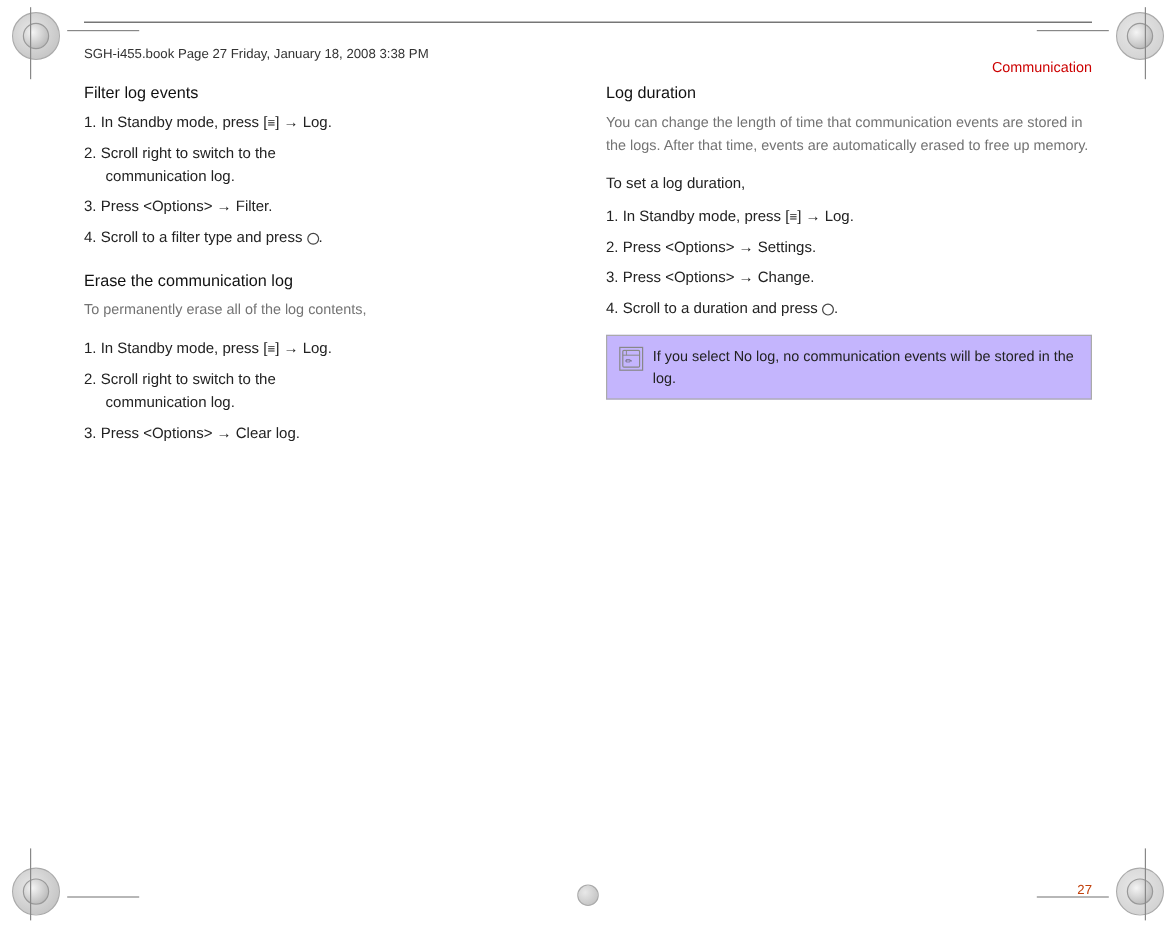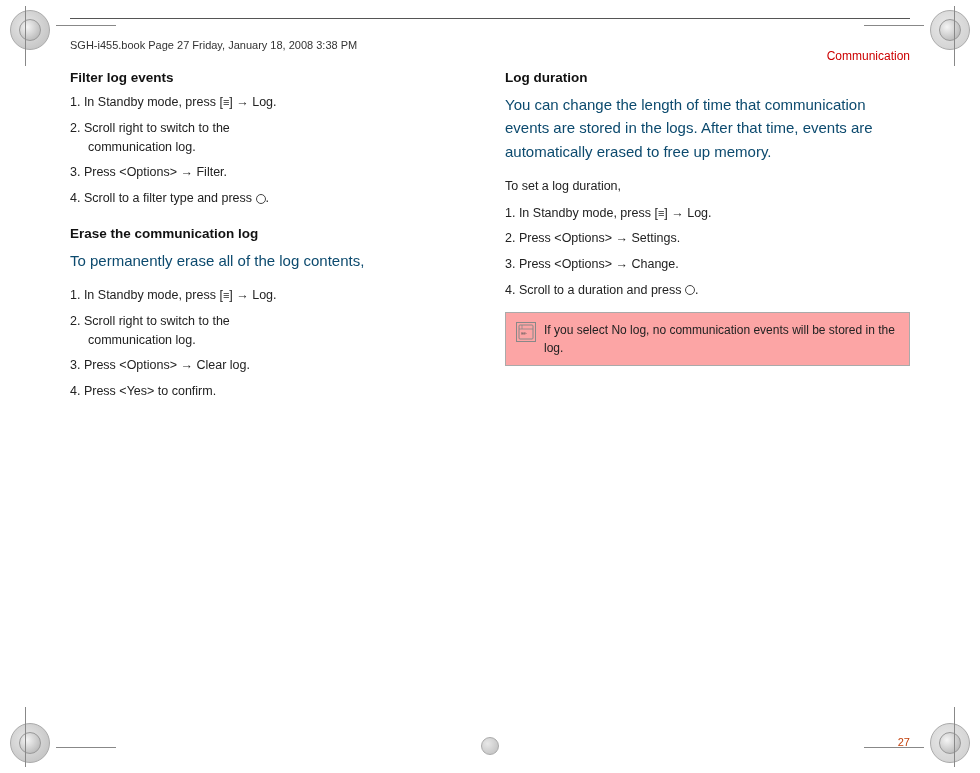--- a/index.html
+++ b/index.html
@@ -152,29 +152,29 @@
       flex: 1;
     }
 
     .col-right {
       flex: 1;
     }
 
     
     .section-heading {
       font-size: 13.5px;
-      font-weight: bold;
+      font-weight: normal;
       margin-bottom: 8px;
       color: #111;
     }
 
     .section-body {
-      font-size: 15px;
+      font-size: 12px;
       line-height: 1.55;
-      color: #0c4a6e;
+      color: #737373;
       margin-bottom: 14px;
     }
 
     .step {
       margin-bottom: 7px;
       font-size: 12.5px;
       line-height: 1.5;
       color: #222;
     }
 
@@ -186,21 +186,21 @@
     .bold { font-weight: normal; }
 
     
     .note-box {
       border: 1px solid #aaa;
       padding: 8px 10px;
       margin-top: 12px;
       display: flex;
       gap: 8px;
       align-items: flex-start;
-      background: #fca5a5;
+      background: #c4b5fd;
     }
     .note-icon {
       width: 20px;
       height: 20px;
       flex-shrink: 0;
       border: 1px solid #888;
       display: flex;
       align-items: center;
       justify-content: center;
       font-size: 11px;
@@ -304,23 +304,20 @@
 
       <div class="step">
         1. In Standby mode, press [<span style="font-size:11px;">≡</span>] → <span class="bold">Log</span>.
       </div>
       <div class="step">
         2. Scroll right to switch to the<br>
         <span class="step-indent">communication log.</span>
       </div>
       <div class="step">
         3. Press &lt;<span class="bold">Options</span>&gt; → <span class="bold">Clear log</span>.
-      </div>
-      <div class="step">
-        4. Press &lt;<span class="bold">Yes</span>&gt; to confirm.
       </div>
     </div>
 
   </div>
 
   <div class="col-right">
 
     <div>
       <div class="section-heading">Log duration</div>
       <div class="section-body">You can change the length of time that communication events are stored in the logs. After that time, events are automatically erased to free up memory.</div>

